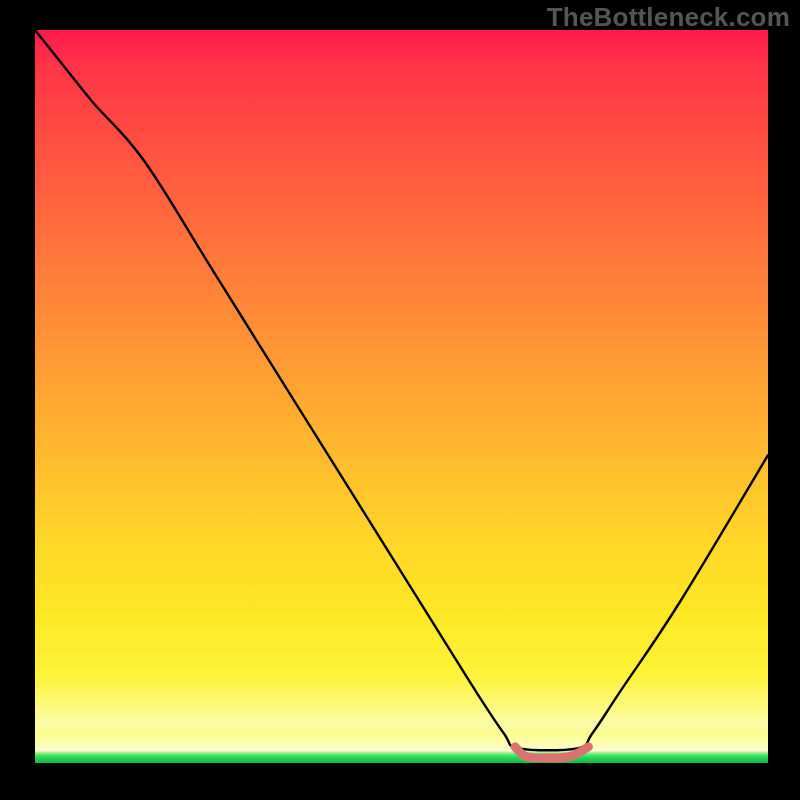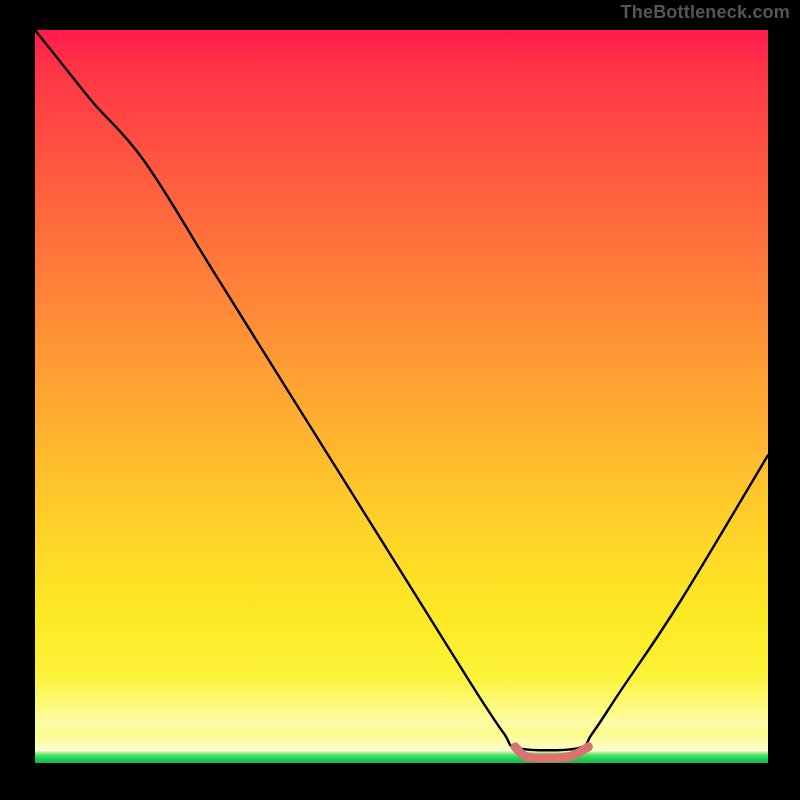--- a/index.html
+++ b/index.html
@@ -15,21 +15,21 @@
     position: relative;
     width: 800px;
     height: 800px;
     background: #000;
   }
   .watermark {
     position: absolute;
     top: 2px;
     right: 10px;
     color: #555;
-    font-size: 18px;
+    font-size: 26px;
     font-weight: 600;
     letter-spacing: 0.2px;
     z-index: 5;
   }
   .chart-area {
     position: absolute;
     left: 35px;
     top: 30px;
     width: 733px;
     height: 733px;

